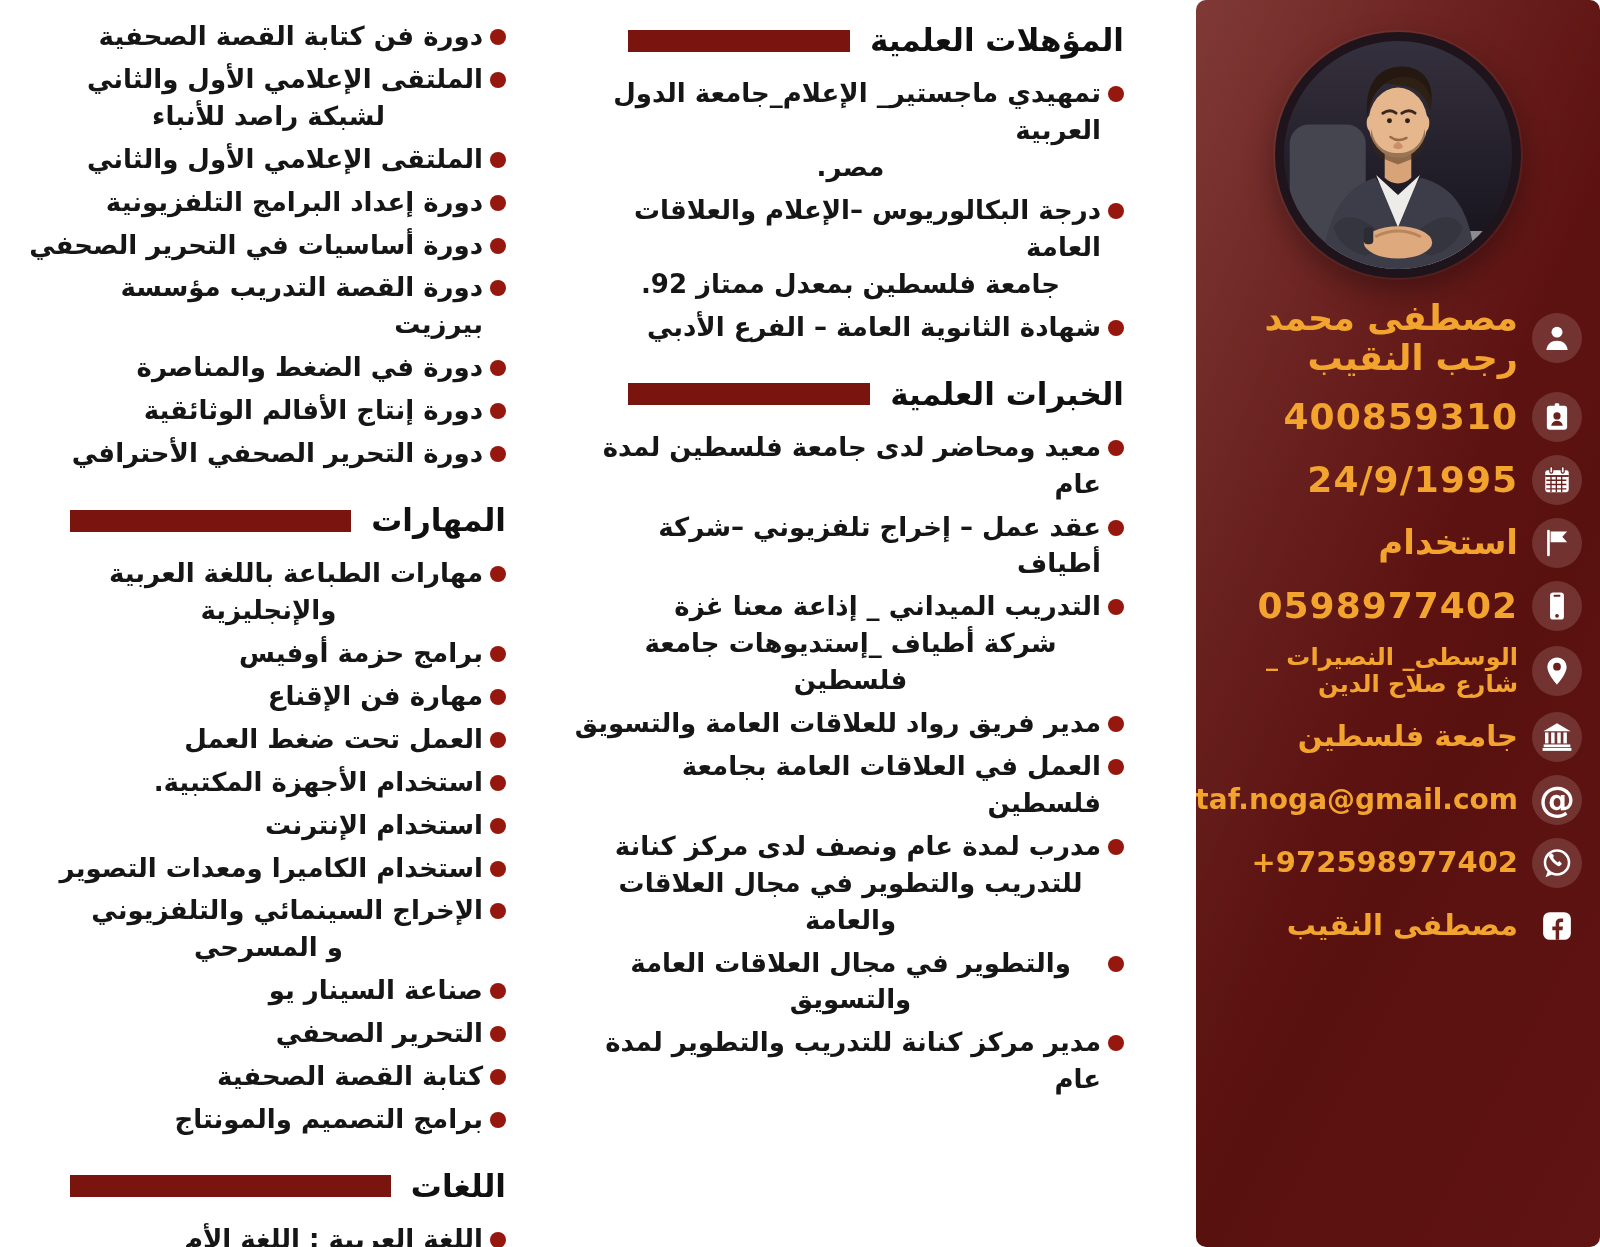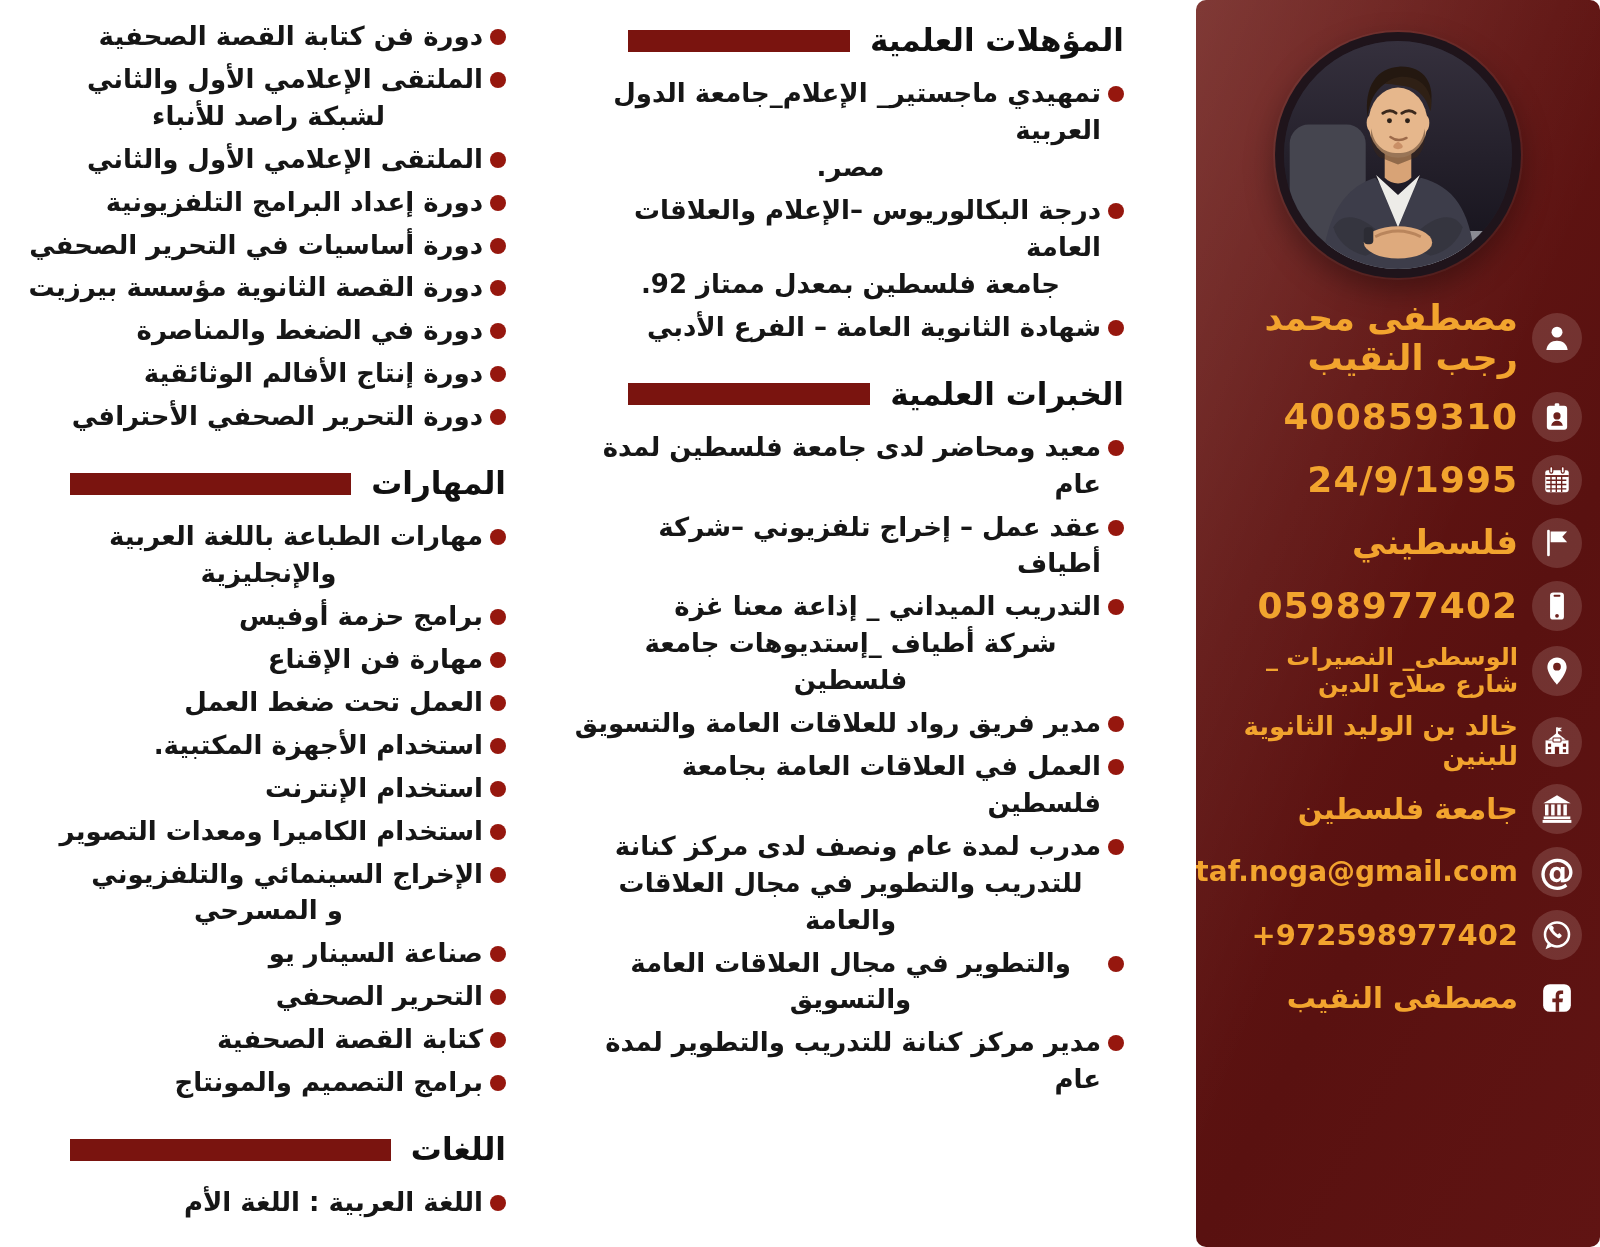--- a/index.html
+++ b/index.html
@@ -175,21 +175,21 @@
           <div class="item">
             <span class="bullet"></span>
             <span class="line">دورة إعداد البرامج التلفزيونية</span>
           </div>
           <div class="item">
             <span class="bullet"></span>
             <span class="line">دورة أساسيات في التحرير الصحفي</span>
           </div>
           <div class="item">
             <span class="bullet"></span>
-            <span class="line">دورة القصة الثانوية مؤسسة بيرزيت</span>
+            <span class="line">دورة القصة التدريب مؤسسة بيرزيت</span>
           </div>
           <div class="item">
             <span class="bullet"></span>
             <span class="line">دورة في الضغط والمناصرة</span>
           </div>
           <div class="item">
             <span class="bullet"></span>
             <span class="line">دورة إنتاج الأفالم الوثائقية</span>
           </div>
           <div class="item">
@@ -331,21 +331,21 @@
               <rect x="6.6" y="2" width="2.2" height="4.8" rx="1" fill="#fff" stroke="#6d211d" stroke-width=".9"></rect>
               <rect x="15.2" y="2" width="2.2" height="4.8" rx="1" fill="#fff" stroke="#6d211d" stroke-width=".9"></rect>
               <path d="M3.2 9h17.6" stroke="#6d211d" stroke-width="1.4"></path>
               <g stroke="#6d211d" stroke-width="1">
                 <path d="M7.5 9v12M11.5 9v12M15.5 9v12M19 12.2H4M19 15.4H4M19 18.6H4"></path>
               </g>
             </svg>
           </span>
   </div>
         <div class="crow" data-icon="flag">
-    <span class="ctext">فلسطيني</span>
+    <span class="ctext">استخدام</span>
     <span class="chip">
             <svg viewBox="0 0 24 24">
               <rect x="4.6" y="2" width="2" height="20" rx="1" fill="#fff"></rect>
               <path d="M7.2 3.4h12.4l-3.6 4 3.6 4H7.2z" fill="#fff"></path>
             </svg>
           </span>
   </div>
         <div class="crow" data-icon="smartphone">
     <span class="ctext">0598977402</span>
     <span class="chip">
@@ -355,37 +355,20 @@
               <circle cx="12" cy="19.4" r="1.4" fill="#6d211d"></circle>
             </svg>
           </span>
   </div>
         <div class="crow" data-icon="location-pin">
     <span class="ctext">الوسطى_ النصيرات _ شارع صلاح الدين</span>
     <span class="chip">
             <svg viewBox="0 0 24 24">
               <path d="M12 1.8c-4 0-7.2 3.2-7.2 7.2 0 5.4 7.2 13.2 7.2 13.2s7.2-7.8 7.2-13.2c0-4-3.2-7.2-7.2-7.2z" fill="#fff"></path>
               <circle cx="12" cy="8.8" r="2.9" fill="#6d211d"></circle>
-            </svg>
-          </span>
-  </div>
-        <div class="crow" data-icon="school">
-    <span class="ctext">خالد بن الوليد الثانوية للبنين</span>
-    <span class="chip">
-            <svg viewBox="0 0 24 24">
-              <rect x="11.3" y="1" width="1.4" height="5" fill="#fff"></rect>
-              <path d="M12.7 1.4h3.2l-1.6 1.3 1.6 1.3h-3.2z" fill="#fff"></path>
-              <path d="M12 5l6.6 5.4H5.4z" fill="#fff"></path>
-              <rect x="3.4" y="10.8" width="17.2" height="10.2" fill="#fff"></rect>
-              <rect x="9" y="9" width="6" height="3" rx=".6" fill="#fff" stroke="#6d211d" stroke-width=".8"></rect>
-              <rect x="10.4" y="15.6" width="3.2" height="5.4" fill="#6d211d"></rect>
-              <rect x="5.2" y="13.2" width="2.4" height="2.4" fill="#6d211d"></rect>
-              <rect x="16.4" y="13.2" width="2.4" height="2.4" fill="#6d211d"></rect>
-              <rect x="5.2" y="17.4" width="2.4" height="2.4" fill="#6d211d"></rect>
-              <rect x="16.4" y="17.4" width="2.4" height="2.4" fill="#6d211d"></rect>
             </svg>
           </span>
   </div>
         <div class="crow" data-icon="university">
     <span class="ctext">جامعة فلسطين</span>
     <span class="chip">
             <svg viewBox="0 0 24 24" fill="#fff">
               <path d="M12 1.6L1.8 7.6h20.4z"></path>
               <rect x="3" y="8.6" width="2.6" height="8.2"></rect>
               <rect x="7.6" y="8.6" width="2.6" height="8.2"></rect>

